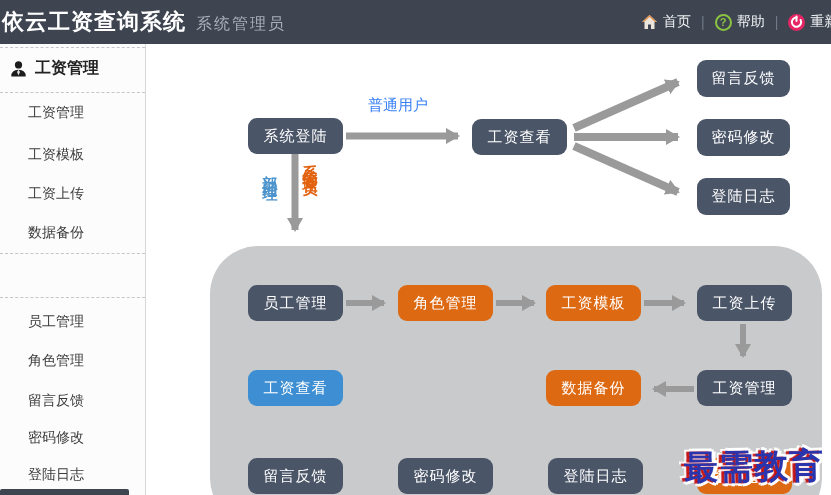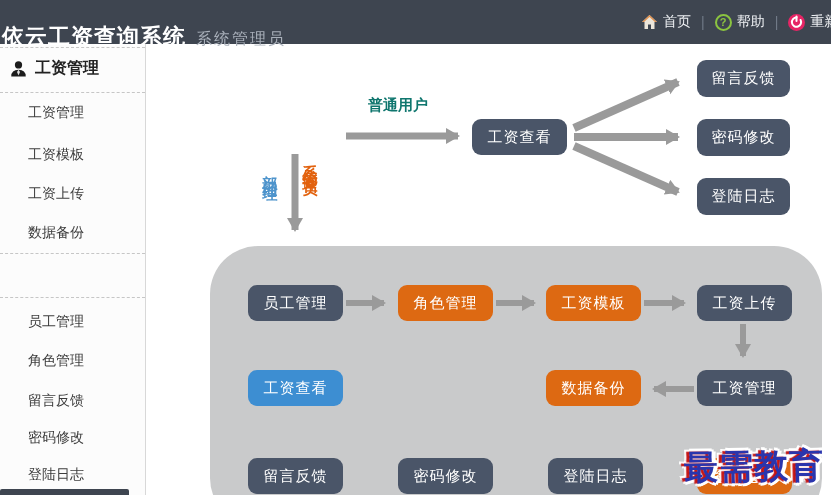--- a/index.html
+++ b/index.html
@@ -1,21 +1,21 @@
 <!DOCTYPE html>
 <html><head>
 <meta charset="utf-8">
 <style>
   * { margin:0; padding:0; box-sizing:border-box; }
   html,body { width:831px; height:495px; overflow:hidden; }
   body { position:relative; font-family:"Liberation Sans",sans-serif; background:#fff; }
 
   
   .topbar { position:absolute; left:0; top:0; width:831px; height:44px; background:#3e4550; z-index:5; }
-  .topbar-titles { position:absolute; left:2px; top:0; height:44px; display:flex; align-items:center;margin-top:15px; }
+  .topbar-titles { position:absolute; left:2px; top:0; height:44px; display:flex; align-items:center; }
   .app-title { color:#fff; font-size:22px; font-weight:bold; letter-spacing:1px; }
   .app-subtitle { color:#a9b0ba; font-size:16px; letter-spacing:2px; margin-left:10px; padding-top:4px; }
   .topnav { position:absolute; left:641px; top:0; height:44px; display:flex; align-items:center; gap:8px; white-space:nowrap; }
   .topnav-item { display:flex; align-items:center; gap:5px; color:#eef0f3; font-size:14px; cursor:pointer; }
   .topnav-sep { color:#717a87; font-size:14px; padding:0 2px; }
   .icon-home { width:17px; height:16px; }
   .icon-help { width:17px; height:17px; border-radius:50%; border:2px solid #8bc440; color:#8bc440;
                font-size:11px; font-weight:bold; display:flex; align-items:center; justify-content:center; }
   .icon-relogin { width:17px; height:17px; }
 
@@ -29,21 +29,21 @@
 
   
   .canvas { position:absolute; left:0; top:0; width:831px; height:495px; }
   .gray-zone { position:absolute; left:210px; top:246px; width:612px; height:280px; background:#c9cacb; border-radius:48px; z-index:1; }
   .edges { position:absolute; left:0; top:0; width:831px; height:495px; z-index:2; }
   .node { position:absolute; width:95px; height:36px; border-radius:9px; display:flex; align-items:center; justify-content:center;
           color:#fff; font-size:15px; letter-spacing:1px; z-index:3; }
   .node-dark { background:#4a5568; }
   .node-orange { background:#dd6912; }
   .node-blue { background:#3d8ed2; }
-  .edge-label { position:absolute; font-size:15px; font-weight:bold; color:#0f766e; z-index:3; }
+  .edge-label { position:absolute; font-size:15px; font-weight:normal; color:#3b82f6; z-index:3; }
   .vlabel { position:absolute; writing-mode:vertical-rl; text-orientation:upright; font-size:15px; font-weight:bold; letter-spacing:4px; z-index:3; }
   .vlabel-blue { color:#4e94cc; }
   .vlabel-orange { color:#e2620e; }
 
   
   .watermark { position:absolute; left:684px; top:444px; z-index:10; font-family:"DejaVu Serif",serif; font-weight:bold;
                font-size:34px; letter-spacing:1px; color:#2a35ad; transform:rotate(-1deg);
                text-shadow:-3px 0 1px #c41414, 0 0 2px #fff, 2px 2px 0 #fff, -2px 2px 0 #fff, 2px -2px 0 #fff,
                            -5px -2px 0 #fff, 0 3px 0 #fff, 0 -3px 0 #fff, 4px 0 0 #fff; }
 </style>
@@ -67,20 +67,21 @@
       <line x1="574" y1="137" x2="678" y2="137" stroke-width="8" marker-end="url(#ah)"></line>
       <line x1="574" y1="146" x2="678" y2="192" stroke-width="8" marker-end="url(#ah)"></line>
       <line x1="346" y1="303" x2="384" y2="303" stroke-width="6" marker-end="url(#ah)"></line>
       <line x1="496" y1="303" x2="534" y2="303" stroke-width="6" marker-end="url(#ah)"></line>
       <line x1="644" y1="303" x2="684" y2="303" stroke-width="6" marker-end="url(#ah)"></line>
       <line x1="743" y1="324" x2="743" y2="356" stroke-width="6" marker-end="url(#ah)"></line>
       <line x1="694" y1="389" x2="654" y2="389" stroke-width="6" marker-end="url(#ah)"></line>
     </g>
   </svg>
 
+  <div class="node node-dark" style="left:248px; top:118px;">系统登陆</div>
   <div class="node node-dark" style="left:472px; top:119px;">工资查看</div>
   <div class="node node-dark" style="left:697px; top:60px;  width:93px; height:37px;">留言反馈</div>
   <div class="node node-dark" style="left:697px; top:119px; width:93px; height:37px;">密码修改</div>
   <div class="node node-dark" style="left:697px; top:178px; width:93px; height:37px;">登陆日志</div>
 
   <div class="node node-dark" style="left:248px; top:285px;">员工管理</div>
   <div class="node node-orange" style="left:398px; top:285px;">角色管理</div>
   <div class="node node-orange" style="left:546px; top:285px;">工资模板</div>
   <div class="node node-dark" style="left:697px; top:285px;">工资上传</div>
 

